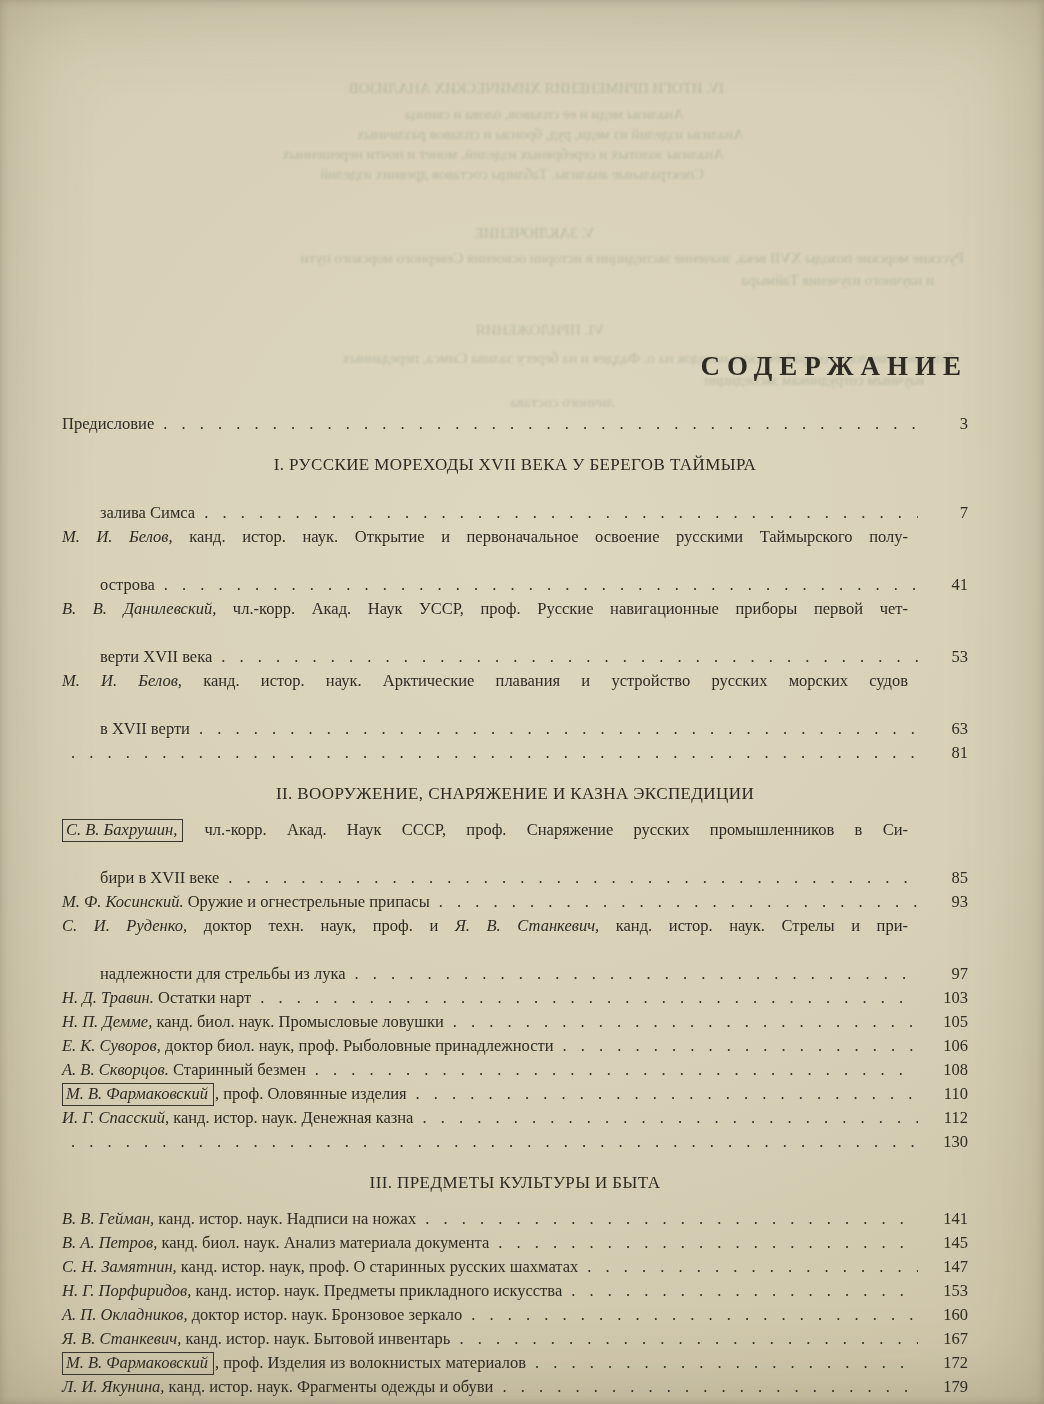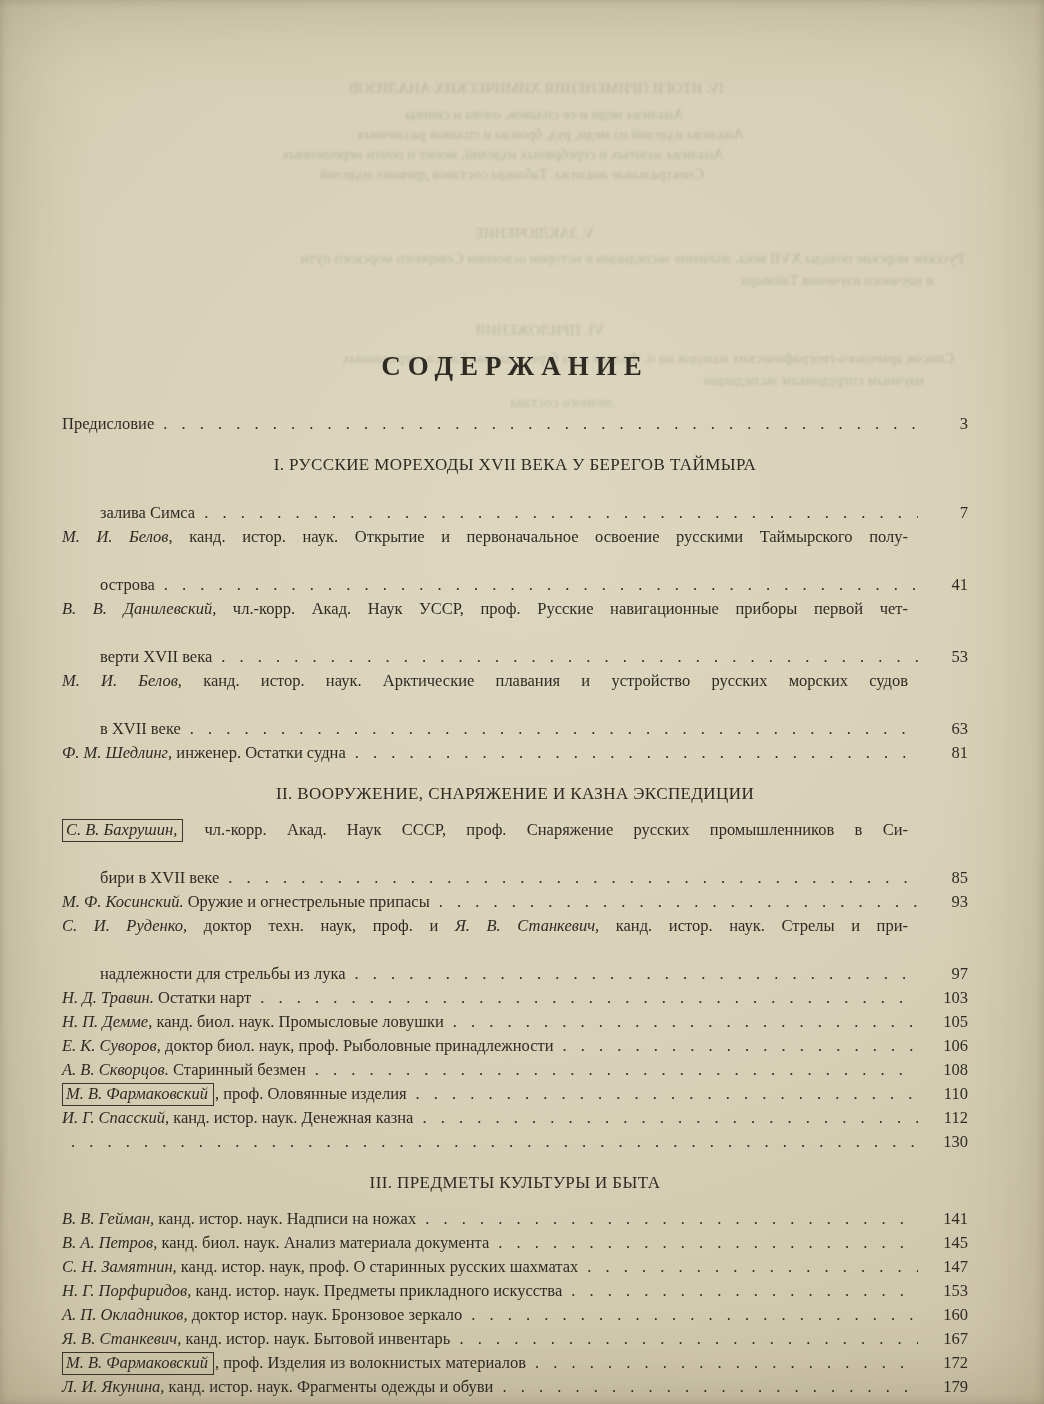--- a/index.html
+++ b/index.html
@@ -14,21 +14,21 @@
   .bleed{
     position:absolute;left:0;right:0;top:60px;height:380px;
     transform:scaleX(-1);
     color:#6f7d6e;opacity:.30;filter:blur(1.2px);
     font-size:15px;pointer-events:none;
   }
   .bt-line{position:absolute;left:0;right:0;white-space:nowrap;}
   
   .main{position:absolute;left:62px;width:906px;top:350px;font-size:16.5px;line-height:24px;}
   .title{
-    font-size:27px;font-weight:bold;letter-spacing:7px;text-align:center;
+    font-size:27px;font-weight:bold;letter-spacing:7px;text-align:right;
     margin:0 0 30px 0;line-height:32px;
   }
   .sec-heading{
     text-align:center;font-weight:normal;font-size:17px;letter-spacing:.4px;
     margin:17px 0 12px 0;line-height:24px;
   }
   .row{display:flex;align-items:center;line-height:24px;}
   .content{white-space:nowrap;}
   .dots{flex:1;overflow:hidden;white-space:nowrap;letter-spacing:5px;margin:0 6px 0 9px;}
   .pg{min-width:44px;text-align:right;white-space:nowrap;}
@@ -90,28 +90,27 @@
           <div class="nopage"><span class="i">В. В. Данилевский,</span><span class="r"> чл.-корр. Акад. Наук УССР, проф. Русские навигационные приборы первой чет-</span></div>
           <div class="row ind">
             <span class="content"><span class="r">верти XVII века</span></span>
             <span class="dots">. . . . . . . . . . . . . . . . . . . . . . . . . . . . . . . . . . . . . . . . . . . . . . . . . . . . . . . . . . . . . . . . . . . . . . </span>
             <span class="pg">53</span>
           </div>
         </div>
         <div>
           <div class="nopage"><span class="i">М. И. Белов,</span><span class="r"> канд. истор. наук. Арктические плавания и устройство русских морских судов</span></div>
           <div class="row ind">
-            <span class="content"><span class="r">в XVII веке</span></span>
+            <span class="content"><span class="r">в XVII верти</span></span>
             <span class="dots">. . . . . . . . . . . . . . . . . . . . . . . . . . . . . . . . . . . . . . . . . . . . . . . . . . . . . . . . . . . . . . . . . . . . . . </span>
             <span class="pg">63</span>
           </div>
         </div>
         <div>
           <div class="row">
-            <span class="content"><span class="i">Ф. М. Шедлинг,</span><span class="r"> инженер. Остатки судна</span></span>
             <span class="dots">. . . . . . . . . . . . . . . . . . . . . . . . . . . . . . . . . . . . . . . . . . . . . . . . . . . . . . . . . . . . . . . . . . . . . . </span>
             <span class="pg">81</span>
           </div>
         </div>
         <div class="sec-heading">II. ВООРУЖЕНИЕ, СНАРЯЖЕНИЕ И КАЗНА ЭКСПЕДИЦИИ</div>
         <div>
           <div class="nopage"><span class="bi">С. В. Бахрушин,</span><span class="r"> чл.-корр. Акад. Наук СССР, проф. Снаряжение русских промышленников в Си-</span></div>
           <div class="row ind">
             <span class="content"><span class="r">бири в XVII веке</span></span>
             <span class="dots">. . . . . . . . . . . . . . . . . . . . . . . . . . . . . . . . . . . . . . . . . . . . . . . . . . . . . . . . . . . . . . . . . . . . . . </span>

